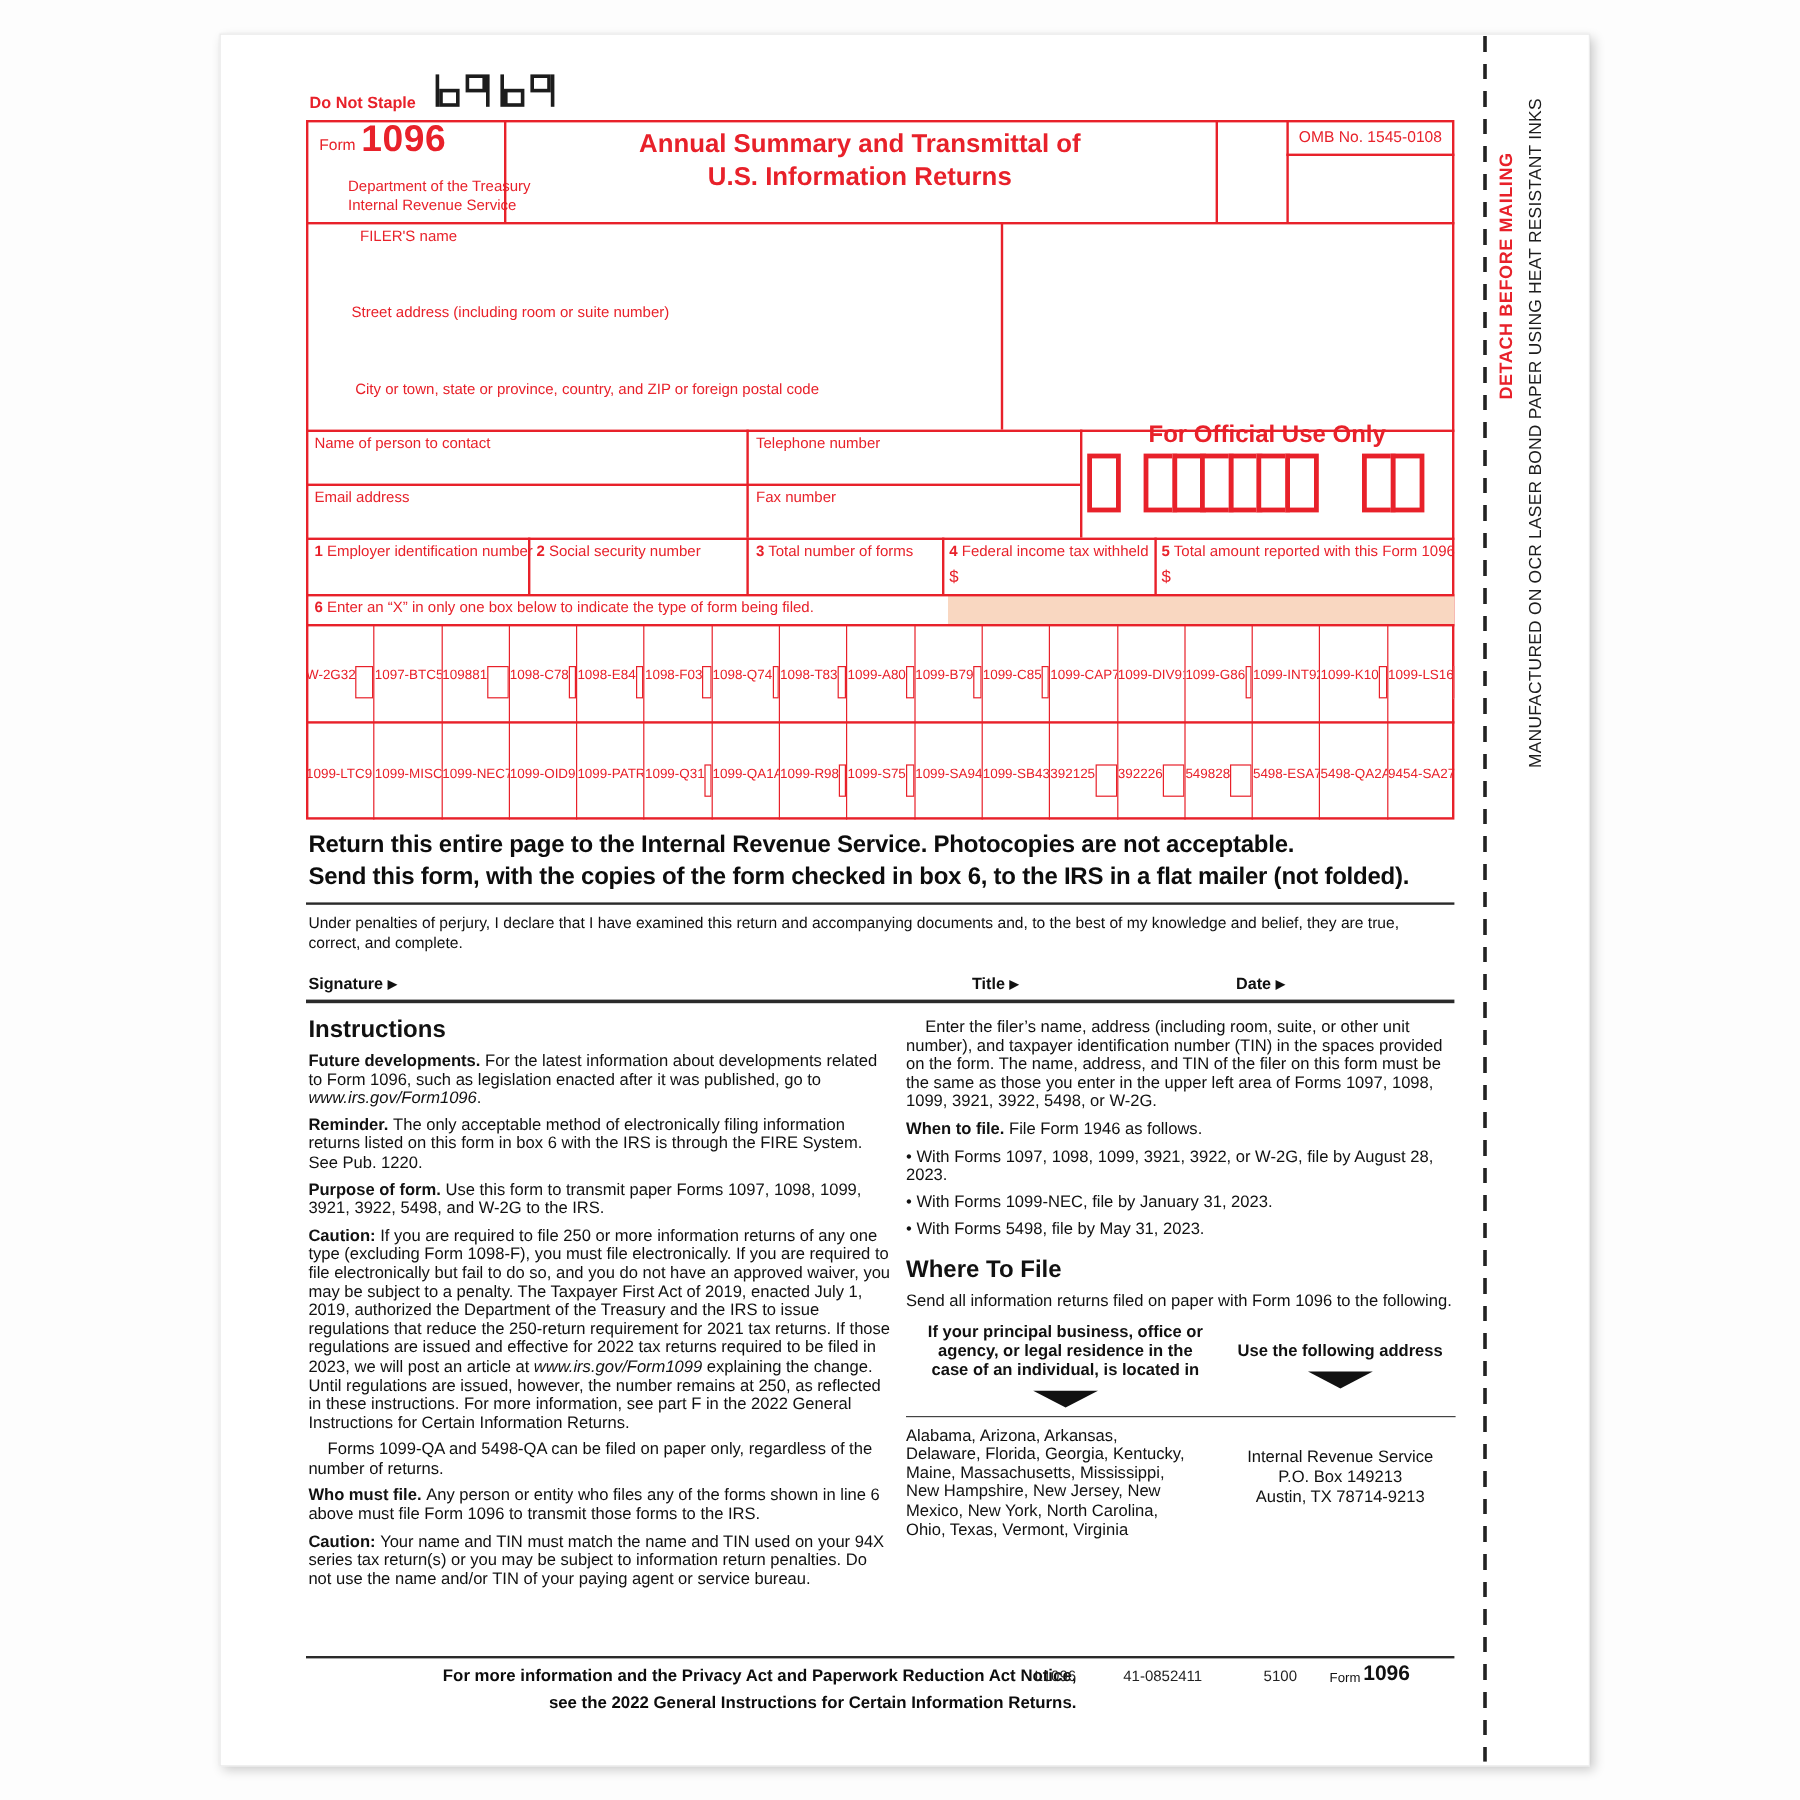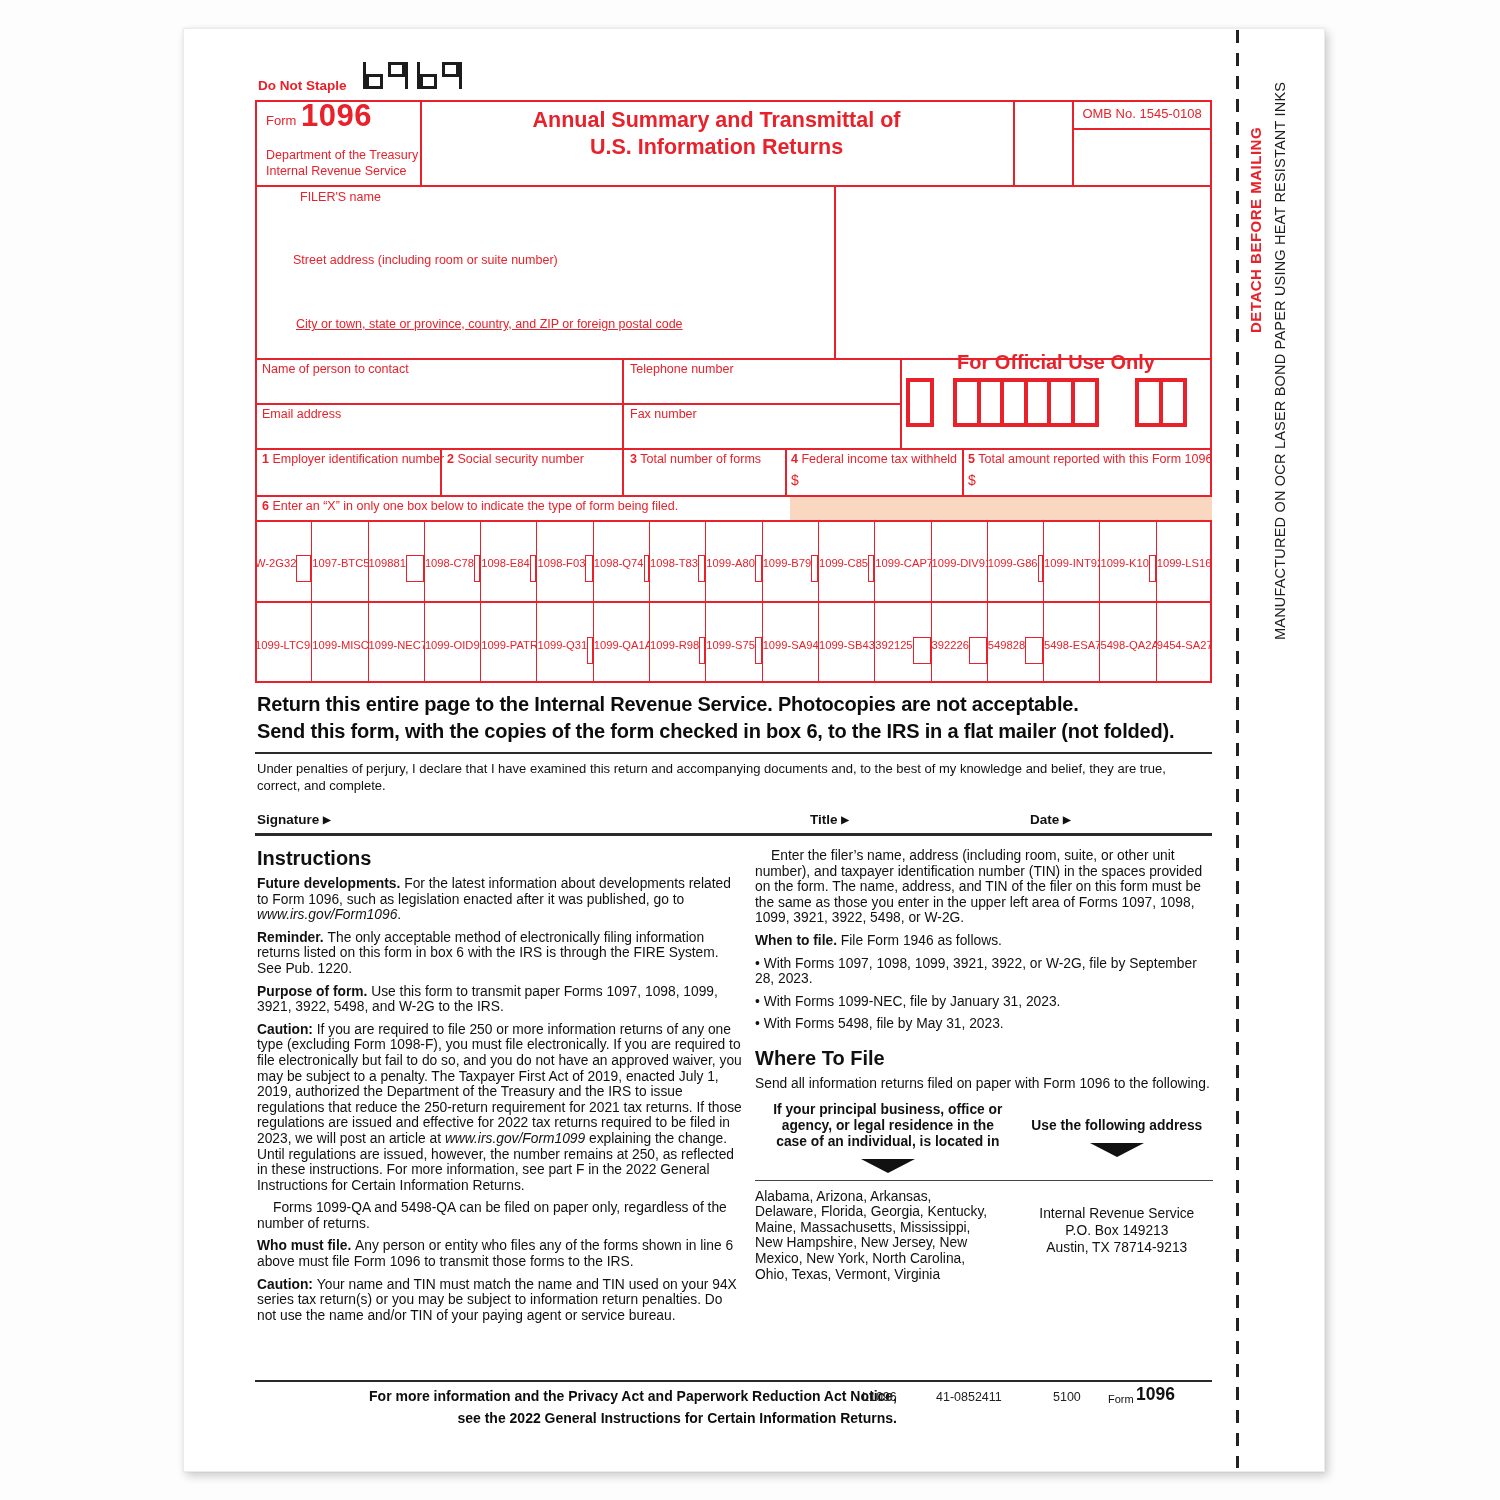--- a/index.html
+++ b/index.html
@@ -103,31 +103,31 @@
   <div class="vl" style="left:834px;top:185px;height:173px;"></div>
   <div class="vl" style="left:622px;top:358px;height:90px;"></div>
   <div class="vl" style="left:900px;top:358px;height:90px;"></div>
   <div class="vl" style="left:440px;top:448px;height:47px;"></div>
   <div class="vl" style="left:622px;top:448px;height:47px;"></div>
   <div class="vl" style="left:785px;top:448px;height:47px;"></div>
   <div class="vl" style="left:962px;top:448px;height:47px;"></div>
 
   <div class="form-word">Form</div>
   <div class="form-num">1096</div>
-  <div class="dept" style="white-space:pre-line;">Department of the Treasury
+  <div class="dept" style="white-space:pre-line;margin-left:24px;">Department of the Treasury
 Internal Revenue Service</div>
   <div class="title">
     <div>Annual Summary and Transmittal of</div>
     <div>U.S. Information Returns</div>
   </div>
   <div class="omb">OMB No. 1545-0108</div>
 
   <div class="lbl" style="left:300px;top:190px;">FILER'S name</div>
   <div class="lbl" style="left:293px;top:253px;">Street address (including room or suite number)</div>
-  <div class="lbl" style="left:296px;top:317px;text-decoration:underline;">City or town, state or province, country, and ZIP or foreign postal code</div>
+  <div class="lbl" style="left:296px;top:317px;">City or town, state or province, country, and ZIP or foreign postal code</div>
   <div class="field" style="left:260px;top:208px;width:570px;height:42px;"></div>
   <div class="field" style="left:260px;top:271px;width:570px;height:42px;"></div>
   <div class="field" style="left:260px;top:335px;width:570px;height:20px;"></div>
 
   <div class="lbl" style="left:262px;top:362px;">Name of person to contact</div>
   <div class="lbl" style="left:630px;top:362px;">Telephone number</div>
   <div class="lbl" style="left:262px;top:407px;">Email address</div>
   <div class="lbl" style="left:630px;top:407px;">Fax number</div>
   <div class="field" style="left:262px;top:378px;width:355px;height:22px;"></div>
   <div class="field" style="left:630px;top:378px;width:265px;height:22px;"></div>
@@ -365,21 +365,21 @@
     <p><b>Purpose of form. </b><span>Use this form to transmit paper Forms 1097, 1098, 1099, 3921, 3922, 5498, and W-2G to the IRS.</span></p>
     <p><b>Caution: </b><span>If you are required to file 250 or more information returns of any one type (excluding Form 1098-F), you must file electronically. If you are required to file electronically but fail to do so, and you do not have an approved waiver, you may be subject to a penalty. The Taxpayer First Act of 2019, enacted July 1, 2019, authorized the Department of the Treasury and the IRS to issue regulations that reduce the 250-return requirement for 2021 tax returns. If those regulations are issued and effective for 2022 tax returns required to be filed in 2023, we will post an article at </span><i>www.irs.gov/Form1099</i><span> explaining the change. Until regulations are issued, however, the number remains at 250, as reflected in these instructions. For more information, see part F in the 2022 General Instructions for Certain Information Returns.</span></p>
     <p class="indent"><span>Forms 1099-QA and 5498-QA can be filed on paper only, regardless of the number of returns.</span></p>
     <p><b>Who must file. </b><span>Any person or entity who files any of the forms shown in line 6 above must file Form 1096 to transmit those forms to the IRS.</span></p>
     <p><b>Caution: </b><span>Your name and TIN must match the name and TIN used on your 94X series tax return(s) or you may be subject to information return penalties. Do not use the name and/or TIN of your paying agent or service bureau.</span></p>
   </div>
 
   <div class="col" style="left:755px;top:848px;width:458px;">
     <p class="indent">Enter the filer’s name, address (including room, suite, or other unit number), and taxpayer identification number (TIN) in the spaces provided on the form. The name, address, and TIN of the filer on this form must be the same as those you enter in the upper left area of Forms 1097, 1098, 1099, 3921, 3922, 5498, or W-2G.</p>
     <p><b>When to file. </b><span>File Form 1946 as follows.</span></p>
-    <p><span>•</span> <span>With Forms 1097, 1098, 1099, 3921, 3922, or W-2G, file by September 28, 2023.</span></p>
+    <p><span>•</span> <span>With Forms 1097, 1098, 1099, 3921, 3922, or W-2G, file by August 28, 2023.</span></p>
     <p><span>•</span> <span>With Forms 1099-NEC, file by January 31, 2023.</span></p>
     <p><span>•</span> <span>With Forms 5498, file by May 31, 2023.</span></p>
     <h2 style="margin-top:14px;">Where To File</h2>
     <p>Send all information returns filed on paper with Form 1096 to the following.</p>
     <div class="wtf-head">
       <div class="wtf-c1">
         <div class="hcell">If your principal business, office or agency, or legal residence in the case of an individual, is located in</div>
         <div class="wtf-arrow"></div>
       </div>
       <div class="wtf-c2">

